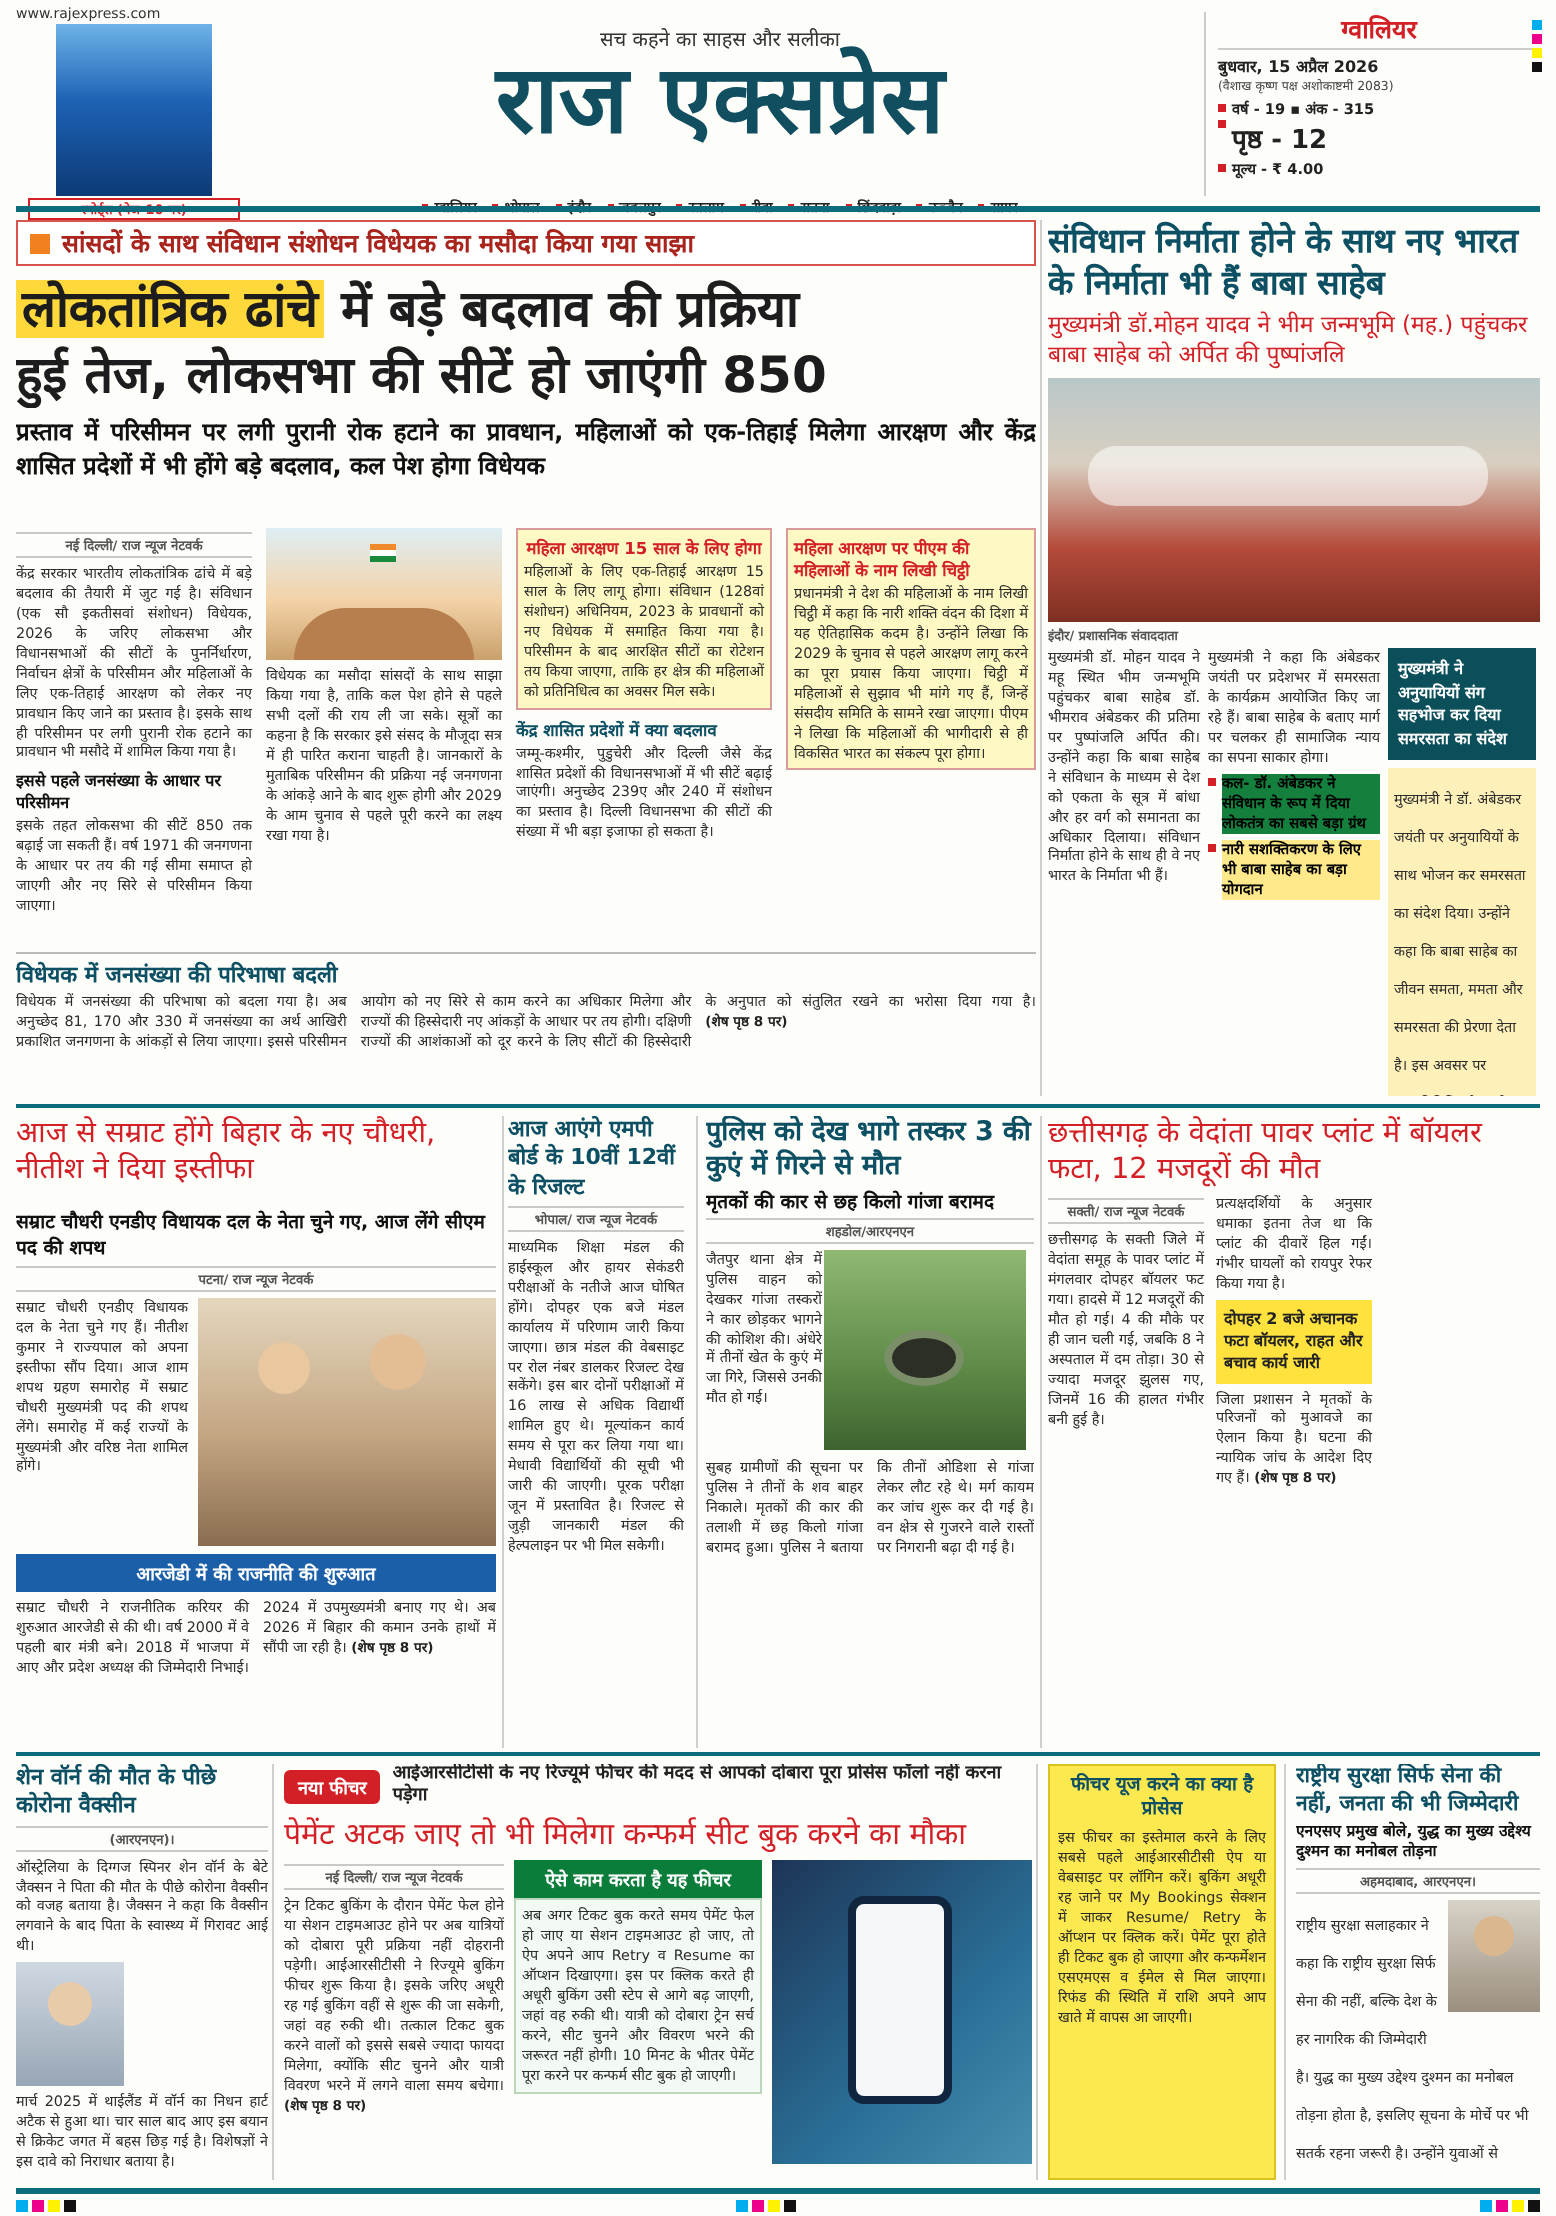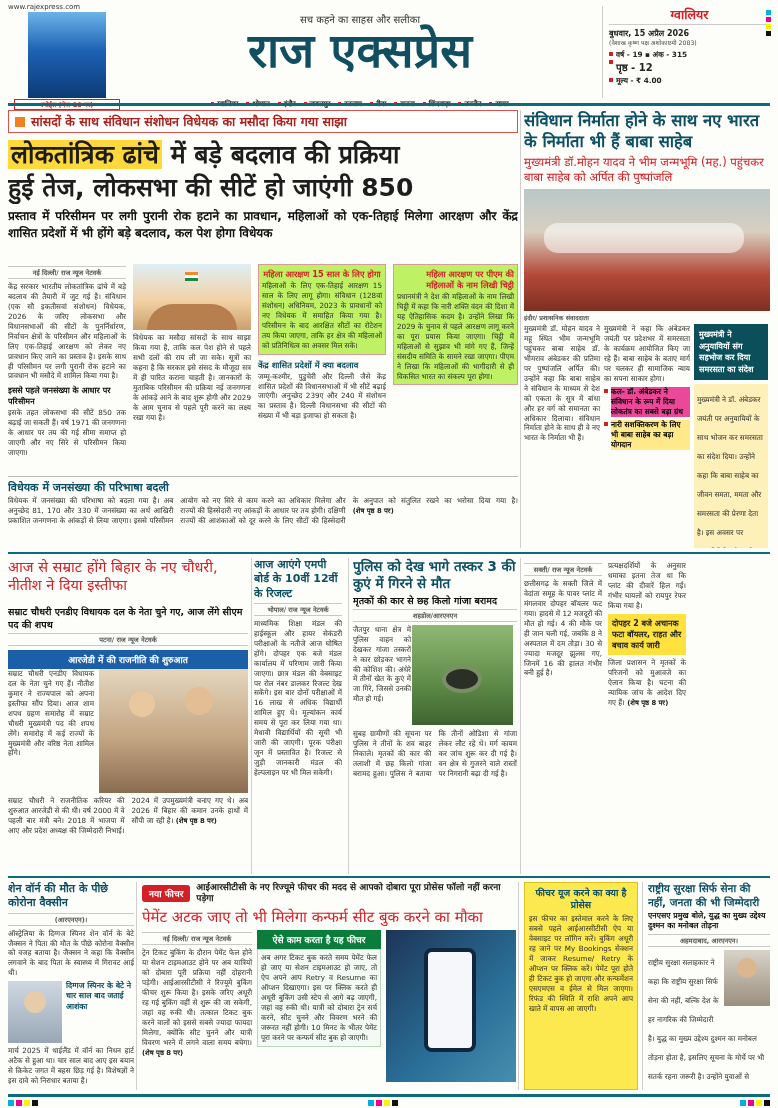--- a/index.html
+++ b/index.html
@@ -10,21 +10,21 @@
   .body-txt{font-size:7.2px;line-height:1.38;color:#2b2b2b;text-align:justify}
   .byline{font-size:6.6px;font-weight:bold;color:#555;text-align:center;border-top:1px solid #c9c9c9;border-bottom:1px solid #c9c9c9;padding:1px 0;margin:2px 0 3px}
   .cont{font-weight:bold;color:#222;font-size:6.8px;white-space:nowrap}
   .hl-teal{color:#0d4f63;font-weight:bold}
   .hl-red{color:#d32027;font-weight:normal}
   .rule{background:#0c6b7d}
   .vsep{position:absolute;width:1px;background:#cfcfcf}
   .sq{display:inline-block;width:4px;height:4px;background:#d32027;margin-right:3px;flex:none}
   .city{font-size:7px;font-weight:bold;color:#222;display:inline-flex;align-items:center;margin:0 4px}
   .city::before{content:"";display:inline-block;width:3px;height:3px;background:#d32027;margin-right:3px}
-  .boxed{border:1px solid #d89a9a;padding:3px;background:#bef264}
+  .boxed{border:1px solid #d89a9a;padding:3px;background:#fef9c3}
   .crosshead{font-size:8px;font-weight:bold;color:#111;margin:3px 0 2px}
   .ph{position:relative}
   .cols2{column-count:2;column-gap:7px}
   .cols3{column-count:3;column-gap:7px}
 </style>
 </head>
 <body>
 
 <div class="page">
 
@@ -37,21 +37,21 @@
   <div class="abs" style="left:120px;top:22px;width:480px;height:68px;text-align:center;font-size:47px;font-weight:800;color:#114f60;line-height:1.25">राज एक्सप्रेस</div>
 
   <div class="abs" style="left:602px;top:6px;width:168px;height:92px;border-left:1px solid #ccc;padding-left:6px">
     <div style="text-align:center;font-size:12.5px;font-weight:bold;color:#d32027;border-bottom:1px solid #ccc;padding-bottom:1px">ग्वालियर</div>
     <div style="font-size:8px;font-weight:bold;color:#222;margin-top:2px">बुधवार, 15 अप्रैल 2026</div>
     <div style="font-size:6.2px;color:#444">(वैशाख कृष्ण पक्ष अशोकाष्टमी 2083)</div>
     <div style="display:flex;align-items:center;font-size:7.3px;font-weight:bold;color:#222;margin-top:2px">
         <span class="sq"></span>
         <span>वर्ष - 19  ▪  अंक - 315</span>
       </div>
-    <div style="display:flex;align-items:flex-start;font-size:10px;font-weight:bold;color:#222;margin-top:1px">
+    <div style="display:flex;align-items:flex-start;font-size:13px;font-weight:bold;color:#222;margin-top:1px">
         <span class="sq"></span>
         <span>पृष्ठ - 12</span>
       </div>
     <div style="display:flex;align-items:center;font-size:7.3px;font-weight:bold;color:#222;margin-top:1px">
         <span class="sq"></span>
         <span>मूल्य - ₹ 4.00</span>
       </div>
   </div>
 
   <div class="abs" style="left:766px;top:10px;width:6px">
@@ -95,21 +95,21 @@
     <div style="width:128px">
       <div class="boxed" style="margin-bottom:4px">
         <div style="font-size:8.3px;font-weight:bold;color:#d32027;text-align:center;margin-bottom:2px">महिला आरक्षण 15 साल के लिए होगा</div>
         <div class="body-txt">महिलाओं के लिए एक-तिहाई आरक्षण 15 साल के लिए लागू होगा। संविधान (128वां संशोधन) अधिनियम, 2023 के प्रावधानों को नए विधेयक में समाहित किया गया है। परिसीमन के बाद आरक्षित सीटों का रोटेशन तय किया जाएगा, ताकि हर क्षेत्र की महिलाओं को प्रतिनिधित्व का अवसर मिल सके।</div>
       </div>
       <div class="hl-teal" style="font-size:8.3px;margin-bottom:2px">केंद्र शासित प्रदेशों में क्या बदलाव</div>
       <div class="body-txt">जम्मू-कश्मीर, पुडुचेरी और दिल्ली जैसे केंद्र शासित प्रदेशों की विधानसभाओं में भी सीटें बढ़ाई जाएंगी। अनुच्छेद 239ए और 240 में संशोधन का प्रस्ताव है। दिल्ली विधानसभा की सीटों की संख्या में भी बड़ा इजाफा हो सकता है।</div>
     </div>
     <div style="width:125px">
       <div class="boxed">
-        <div style="font-size:8.3px;font-weight:bold;color:#d32027;text-align:right;margin-bottom:2px">महिला आरक्षण पर पीएम की महिलाओं के नाम लिखी चिट्ठी</div>
+        <div style="font-size:8.3px;font-weight:bold;color:#d32027;text-align:left;margin-bottom:2px">महिला आरक्षण पर पीएम की महिलाओं के नाम लिखी चिट्ठी</div>
         <div class="body-txt">प्रधानमंत्री ने देश की महिलाओं के नाम लिखी चिट्ठी में कहा कि नारी शक्ति वंदन की दिशा में यह ऐतिहासिक कदम है। उन्होंने लिखा कि 2029 के चुनाव से पहले आरक्षण लागू करने का पूरा प्रयास किया जाएगा। चिट्ठी में महिलाओं से सुझाव भी मांगे गए हैं, जिन्हें संसदीय समिति के सामने रखा जाएगा। पीएम ने लिखा कि महिलाओं की भागीदारी से ही विकसित भारत का संकल्प पूरा होगा।</div>
       </div>
     </div>
   </div>
 
   <div class="abs" style="left:8px;top:476px;width:510px;height:70px">
     <div class="hl-teal" style="font-size:11px;border-top:1px solid #bbb;padding-top:2px;margin-bottom:2px">विधेयक में जनसंख्या की परिभाषा बदली</div>
     <div class="body-txt cols3" style="height:48px"><span>विधेयक में जनसंख्या की परिभाषा को बदला गया है। अब अनुच्छेद 81, 170 और 330 में जनसंख्या का अर्थ आखिरी प्रकाशित जनगणना के आंकड़ों से लिया जाएगा। इससे परिसीमन आयोग को नए सिरे से काम करने का अधिकार मिलेगा और राज्यों की हिस्सेदारी नए आंकड़ों के आधार पर तय होगी। दक्षिणी राज्यों की आशंकाओं को दूर करने के लिए सीटों की हिस्सेदारी के अनुपात को संतुलित रखने का भरोसा दिया गया है।</span> <span class="cont">(शेष पृष्ठ 8 पर)</span></div>
   </div>
 
@@ -122,21 +122,21 @@
     </div>
     <div style="font-size:6.4px;font-weight:bold;color:#555;margin:2px 0">इंदौर/ प्रशासनिक संवाददाता</div>
     <div style="display:flex;gap:4px">
       <div style="width:76px">
         <div class="body-txt">मुख्यमंत्री डॉ. मोहन यादव ने महू स्थित भीम जन्मभूमि पहुंचकर बाबा साहेब डॉ. भीमराव अंबेडकर की प्रतिमा पर पुष्पांजलि अर्पित की। उन्होंने कहा कि बाबा साहेब ने संविधान के माध्यम से देश को एकता के सूत्र में बांधा और हर वर्ग को समानता का अधिकार दिलाया। संविधान निर्माता होने के साथ ही वे नए भारत के निर्माता भी हैं।</div>
       </div>
       <div style="width:86px">
         <div class="body-txt">मुख्यमंत्री ने कहा कि अंबेडकर जयंती पर प्रदेशभर में समरसता के कार्यक्रम आयोजित किए जा रहे हैं। बाबा साहेब के बताए मार्ग पर चलकर ही सामाजिक न्याय का सपना साकार होगा।</div>
         <div style="display:flex;margin-top:3px">
             <span class="sq" style="margin-top:2px"></span>
-            <span style="font-size:7.4px;font-weight:bold;background:#ec4899;line-height:1.35">कल- डॉ. अंबेडकर ने संविधान के रूप में दिया लोकतंत्र का सबसे बड़ा ग्रंथ</span>
+            <span style="font-size:7.4px;font-weight:bold;background:#15803d;line-height:1.35">कल- डॉ. अंबेडकर ने संविधान के रूप में दिया लोकतंत्र का सबसे बड़ा ग्रंथ</span>
           </div>
         <div style="display:flex;margin-top:3px">
             <span class="sq" style="margin-top:2px"></span>
             <span style="font-size:7.4px;font-weight:bold;background:#ffe98a;line-height:1.35">नारी सशक्तिकरण के लिए भी बाबा साहेब का बड़ा योगदान</span>
           </div>
       </div>
       <div style="width:74px">
         <div style="background:#0b4f5a;color:#fff;font-size:8px;font-weight:bold;line-height:1.45;padding:5px">मुख्यमंत्री ने अनुयायियों संग सहभोज कर दिया समरसता का संदेश</div>
         <div style="background:#fdf0b8;padding:3px;margin-top:4px">
           <span class="body-txt">मुख्यमंत्री ने डॉ. अंबेडकर जयंती पर अनुयायियों के साथ भोजन कर समरसता का संदेश दिया। उन्होंने कहा कि बाबा साहेब का जीवन समता, ममता और समरसता की प्रेरणा देता है। इस अवसर पर जनप्रतिनिधि और बड़ी संख्या में अनुयायी मौजूद रहे।</span>
@@ -149,28 +149,28 @@
   <div class="abs rule" style="left:8px;top:552px;width:762px;height:2px"></div>
 
   <div class="vsep" style="left:251px;top:558px;height:316px"></div>
   <div class="vsep" style="left:348px;top:558px;height:316px"></div>
   <div class="vsep" style="left:520px;top:558px;height:316px"></div>
 
   <div class="abs" style="left:8px;top:558px;width:240px;height:316px">
     <div class="hl-red" style="font-size:14.5px;line-height:1.25">आज से सम्राट होंगे बिहार के नए चौधरी, नीतीश ने दिया इस्तीफा</div>
     <div style="font-size:9.5px;font-weight:bold;color:#111;line-height:1.3;margin-top:12px">सम्राट चौधरी एनडीए विधायक दल के नेता चुने गए, आज लेंगे सीएम पद की शपथ</div>
     <div class="byline">पटना/ राज न्यूज नेटवर्क</div>
-    <div style="background:#1b5fa8;color:#fff;font-size:9px;font-weight:bold;text-align:center;padding:3px;margin-top:4px">आरजेडी में की राजनीति की शुरुआत</div>
     <div style="display:flex;gap:5px">
       <div class="body-txt" style="width:86px">सम्राट चौधरी एनडीए विधायक दल के नेता चुने गए हैं। नीतीश कुमार ने राज्यपाल को अपना इस्तीफा सौंप दिया। आज शाम शपथ ग्रहण समारोह में सम्राट चौधरी मुख्यमंत्री पद की शपथ लेंगे। समारोह में कई राज्यों के मुख्यमंत्री और वरिष्ठ नेता शामिल होंगे।</div>
       <div class="ph" style="width:149px;height:124px;background:linear-gradient(180deg,#e4d6bd 0%,#c4a683 55%,#8a6d50 100%)">
         <div style="position:absolute;left:30px;top:22px;width:26px;height:26px;border-radius:50%;background:#e9c79f"></div>
         <div style="position:absolute;left:86px;top:18px;width:28px;height:28px;border-radius:50%;background:#e3bd93"></div>
       </div>
     </div>
+    <div style="background:#1b5fa8;color:#fff;font-size:9px;font-weight:bold;text-align:center;padding:3px;margin-top:4px">आरजेडी में की राजनीति की शुरुआत</div>
     <div class="body-txt cols2" style="margin-top:3px;height:86px"><span>सम्राट चौधरी ने राजनीतिक करियर की शुरुआत आरजेडी से की थी। वर्ष 2000 में वे पहली बार मंत्री बने। 2018 में भाजपा में आए और प्रदेश अध्यक्ष की जिम्मेदारी निभाई। 2024 में उपमुख्यमंत्री बनाए गए थे। अब 2026 में बिहार की कमान उनके हाथों में सौंपी जा रही है।</span> <span class="cont">(शेष पृष्ठ 8 पर)</span></div>
   </div>
 
   <div class="abs" style="left:254px;top:558px;width:88px;height:316px">
     <div class="hl-teal" style="font-size:11px;line-height:1.3">आज आएंगे एमपी बोर्ड के 10वीं 12वीं के रिजल्ट</div>
     <div class="byline">भोपाल/ राज न्यूज नेटवर्क</div>
     <div class="body-txt">माध्यमिक शिक्षा मंडल की हाईस्कूल और हायर सेकंडरी परीक्षाओं के नतीजे आज घोषित होंगे। दोपहर एक बजे मंडल कार्यालय में परिणाम जारी किया जाएगा। छात्र मंडल की वेबसाइट पर रोल नंबर डालकर रिजल्ट देख सकेंगे। इस बार दोनों परीक्षाओं में 16 लाख से अधिक विद्यार्थी शामिल हुए थे। मूल्यांकन कार्य समय से पूरा कर लिया गया था। मेधावी विद्यार्थियों की सूची भी जारी की जाएगी। पूरक परीक्षा जून में प्रस्तावित है। रिजल्ट से जुड़ी जानकारी मंडल की हेल्पलाइन पर भी मिल सकेगी।</div>
   </div>
 
   <div class="abs" style="left:353px;top:558px;width:164px;height:316px">
@@ -180,20 +180,21 @@
     <div style="display:flex;gap:1px">
       <div class="body-txt" style="width:58px">जैतपुर थाना क्षेत्र में पुलिस वाहन को देखकर गांजा तस्करों ने कार छोड़कर भागने की कोशिश की। अंधेरे में तीनों खेत के कुएं में जा गिरे, जिससे उनकी मौत हो गई।</div>
       <div class="ph" style="width:101px;height:100px;background:linear-gradient(180deg,#8fb873 0%,#5d8a47 60%,#3f6330 100%)">
         <div style="position:absolute;left:30px;top:40px;width:40px;height:28px;border-radius:50%;background:#2c2f26;border:4px solid #7a8f67"></div>
       </div>
     </div>
     <div class="body-txt cols2" style="margin-top:4px;height:108px">सुबह ग्रामीणों की सूचना पर पुलिस ने तीनों के शव बाहर निकाले। मृतकों की कार की तलाशी में छह किलो गांजा बरामद हुआ। पुलिस ने बताया कि तीनों ओडिशा से गांजा लेकर लौट रहे थे। मर्ग कायम कर जांच शुरू कर दी गई है। वन क्षेत्र से गुजरने वाले रास्तों पर निगरानी बढ़ा दी गई है।</div>
   </div>
 
   <div class="abs" style="left:524px;top:558px;width:246px;height:316px">
+    <div class="hl-red" style="font-size:14.5px;line-height:1.25">छत्तीसगढ़ के वेदांता पावर प्लांट में बॉयलर फटा, 12 मजदूरों की मौत</div>
     <div style="display:flex;gap:6px;margin-top:3px">
       <div style="width:78px">
         <div class="byline">सक्ती/ राज न्यूज नेटवर्क</div>
         <div class="body-txt">छत्तीसगढ़ के सक्ती जिले में वेदांता समूह के पावर प्लांट में मंगलवार दोपहर बॉयलर फट गया। हादसे में 12 मजदूरों की मौत हो गई। 4 की मौके पर ही जान चली गई, जबकि 8 ने अस्पताल में दम तोड़ा। 30 से ज्यादा मजदूर झुलस गए, जिनमें 16 की हालत गंभीर बनी हुई है।</div>
       </div>
       <div style="width:78px">
         <div class="body-txt">प्रत्यक्षदर्शियों के अनुसार धमाका इतना तेज था कि प्लांट की दीवारें हिल गईं। गंभीर घायलों को रायपुर रेफर किया गया है।</div>
         <div style="background:#ffe23e;font-size:8px;font-weight:bold;color:#222;padding:4px;margin:3px 0;line-height:1.4">दोपहर 2 बजे अचानक फटा बॉयलर, राहत और बचाव कार्य जारी</div>
         <div class="body-txt"><span>जिला प्रशासन ने मृतकों के परिजनों को मुआवजे का ऐलान किया है। घटना की न्यायिक जांच के आदेश दिए गए हैं।</span> <span class="cont">(शेष पृष्ठ 8 पर)</span></div>
       </div>
@@ -207,21 +208,20 @@
   <div class="vsep" style="left:642px;top:882px;height:208px"></div>
 
   <div class="abs" style="left:8px;top:882px;width:126px;height:208px">
     <div class="hl-teal" style="font-size:11px;line-height:1.3">शेन वॉर्न की मौत के पीछे कोरोना वैक्सीन</div>
     <div class="byline">(आरएनएन)।</div>
     <div class="body-txt">ऑस्ट्रेलिया के दिग्गज स्पिनर शेन वॉर्न के बेटे जैक्सन ने पिता की मौत के पीछे कोरोना वैक्सीन को वजह बताया है। जैक्सन ने कहा कि वैक्सीन लगवाने के बाद पिता के स्वास्थ्य में गिरावट आई थी।</div>
     <div style="display:flex;gap:4px;margin-top:3px">
       <div class="ph" style="width:54px;height:62px;flex:none;background:linear-gradient(180deg,#cfd8e2 0%,#98a7b5 100%)">
         <div style="position:absolute;left:16px;top:10px;width:22px;height:22px;border-radius:50%;background:#e8cba8"></div>
       </div>
-      <div style="font-size:7.8px;font-weight:bold;color:#0d4f63;line-height:1.3">दिग्गज स्पिनर के बेटे ने चार साल बाद जताई आशंका</div>
     </div>
     <div class="body-txt" style="margin-top:3px">मार्च 2025 में थाईलैंड में वॉर्न का निधन हार्ट अटैक से हुआ था। चार साल बाद आए इस बयान से क्रिकेट जगत में बहस छिड़ गई है। विशेषज्ञों ने इस दावे को निराधार बताया है।</div>
   </div>
 
   <div class="abs" style="left:142px;top:882px;width:374px;height:208px">
     <div style="display:flex;align-items:center;gap:6px">
       <span style="background:#d32027;color:#fff;font-size:9px;font-weight:bold;padding:2px 7px;border-radius:3px;flex:none">नया फीचर</span>
       <span style="font-size:9px;font-weight:bold;color:#222;line-height:1.25">आईआरसीटीसी के नए रिज्यूमे फीचर की मदद से आपको दोबारा पूरा प्रोसेस फॉलो नहीं करना पड़ेगा</span>
     </div>
     <div class="hl-red" style="font-size:15px;line-height:1.25;margin-top:3px">पेमेंट अटक जाए तो भी मिलेगा कन्फर्म सीट बुक करने का मौका</div>

